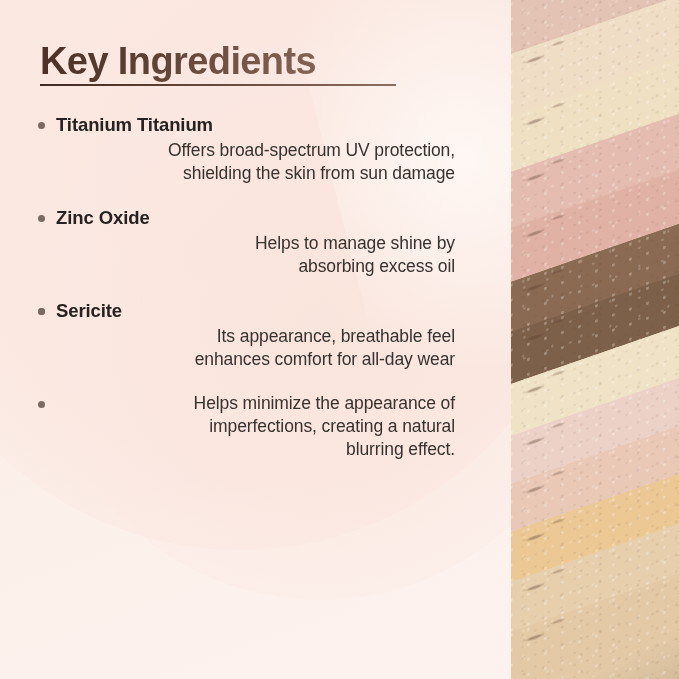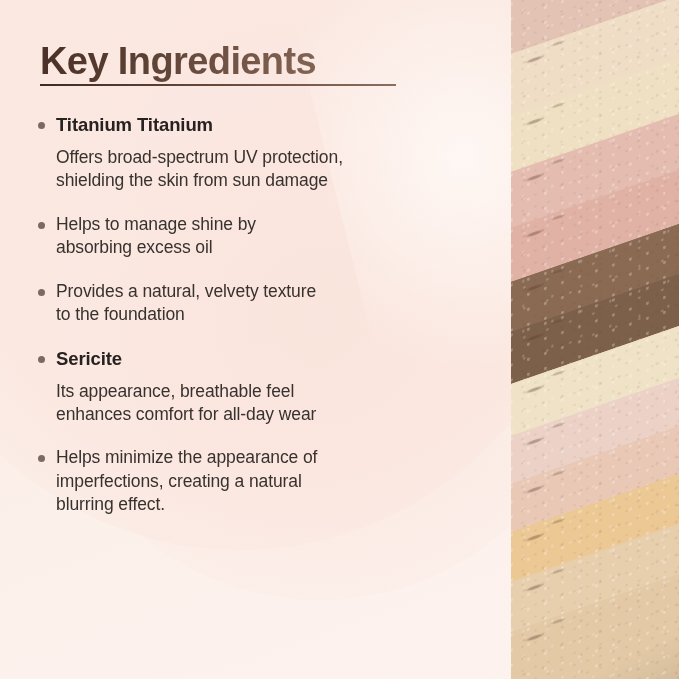--- a/index.html
+++ b/index.html
@@ -127,21 +127,22 @@
     color: #27211f;
     letter-spacing: -0.1px;
   }
   .ing-desc {
     display: block;
     font-size: 17.5px;
     line-height: 1.34;
     color: #38322f;
     letter-spacing: -0.1px;
     white-space: pre-line;
-    margin-top: 8px;
+    margin-top: 1px;
+    text-align: right;
   }
 
   
   .photo {
     position: absolute;
     right: 0;
     top: 0;
     width: 200px;
     height: 679px;
     overflow: hidden;
@@ -240,28 +241,27 @@
 
       <li class="ingredient">
         <span class="bullet-dot"></span>
         <span class="ing-name">Titanium Titanium</span>
         <span class="ing-desc">Offers broad-spectrum UV protection,
 shielding the skin from sun damage</span>
       </li>
 
       <li class="ingredient">
         <span class="bullet-dot"></span>
+        <span class="ing-name">Zinc Oxide</span>
         <span class="ing-desc">Helps to manage shine by
 absorbing excess oil</span>
       </li>
 
       <li class="ingredient">
         <span class="bullet-dot"></span>
-        <span class="ing-desc">Provides a natural, velvety texture
-to the foundation</span>
       </li>
 
       <li class="ingredient">
         <span class="bullet-dot"></span>
         <span class="ing-name">Sericite</span>
         <span class="ing-desc">Its appearance, breathable feel
 enhances comfort for all-day wear</span>
       </li>
 
       <li class="ingredient">

